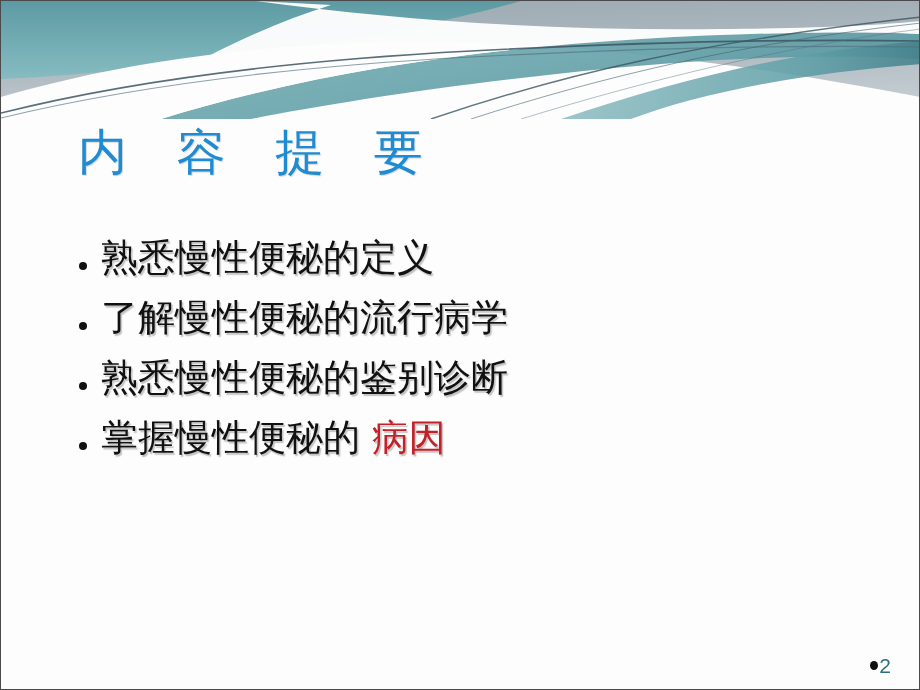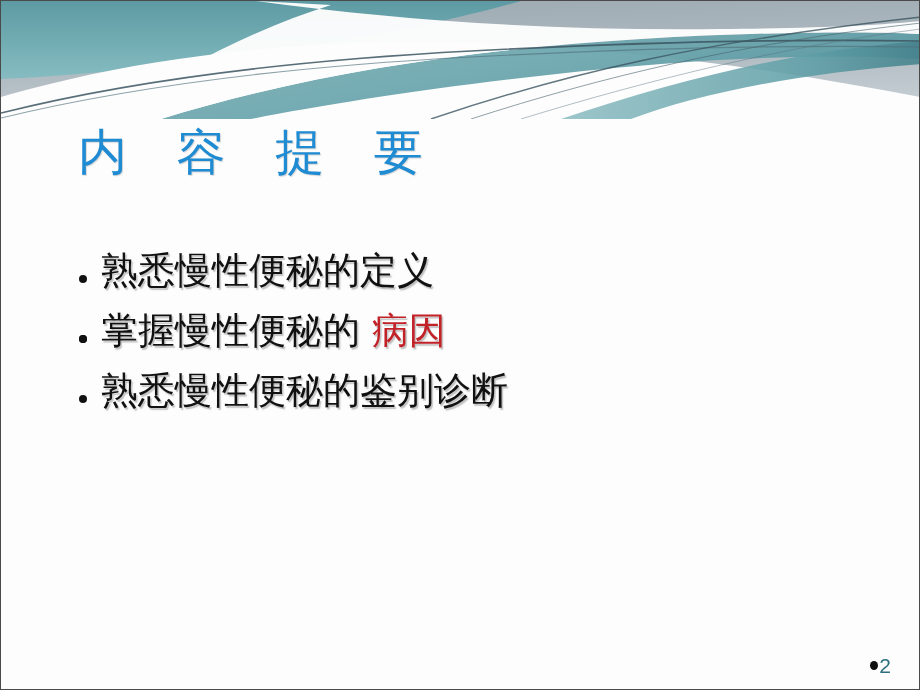--- a/index.html
+++ b/index.html
@@ -40,21 +40,21 @@
     white-space: nowrap;
     font-family: "DejaVu Sans", "Liberation Sans", sans-serif;
     text-shadow: 1px 1px 1px rgba(120,120,120,0.30);
     margin-left: 29px;
   }
 
   
   #bullet-list {
     position: absolute;
     left: 72px;
-    top: 243px;
+    top: 230px;
     width: 640px;
     margin: 0;
     padding: 0;
     list-style: none;
   }
   .bullet-row {
     position: relative;
     padding-left: 28px;
     margin: 0 0 7px 0;
     font-size: 37px;
@@ -160,31 +160,32 @@
   <div id="title">内 容 提 要</div>
 
   <ul id="bullet-list">
     <li class="bullet-row">
       <span class="bullet-dot"></span>
       <span class="txt-plain">熟悉慢性便秘的定义</span>
       <span class="txt-accent"></span>
     </li>
     <li class="bullet-row">
       <span class="bullet-dot"></span>
+      <span class="txt-plain">了解慢性便秘的流行病学</span>
+      <span class="txt-accent"></span>
+    </li>
+    <li class="bullet-row">
+      <span class="bullet-dot"></span>
+      <span class="txt-plain">熟悉慢性便秘的鉴别诊断</span>
       <span class="txt-accent"></span>
     </li>
     <li class="bullet-row">
       <span class="bullet-dot"></span>
       <span class="txt-plain">掌握慢性便秘的</span>
       <span class="txt-accent">病因</span>
-    </li>
-    <li class="bullet-row">
-      <span class="bullet-dot"></span>
-      <span class="txt-plain">熟悉慢性便秘的鉴别诊断</span>
-      <span class="txt-accent"></span>
     </li>
   </ul>
 
   <div id="page-number-group">
     <span id="page-dot"></span>
     <span id="page-num">2</span>
   </div>
 
 </div>
 

